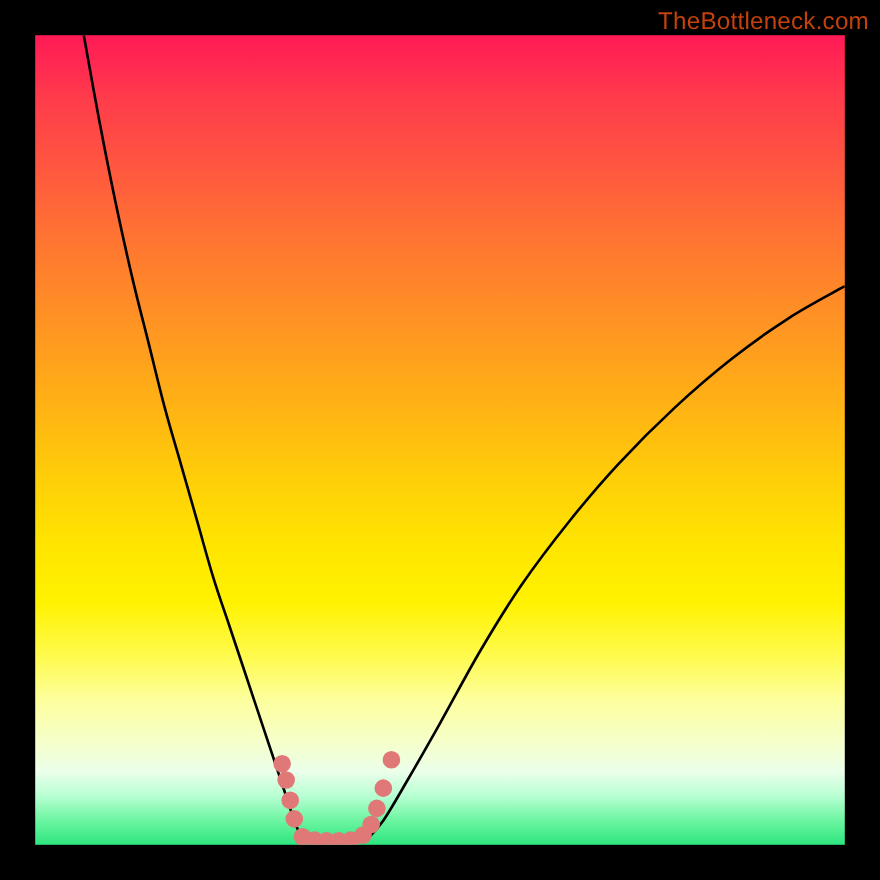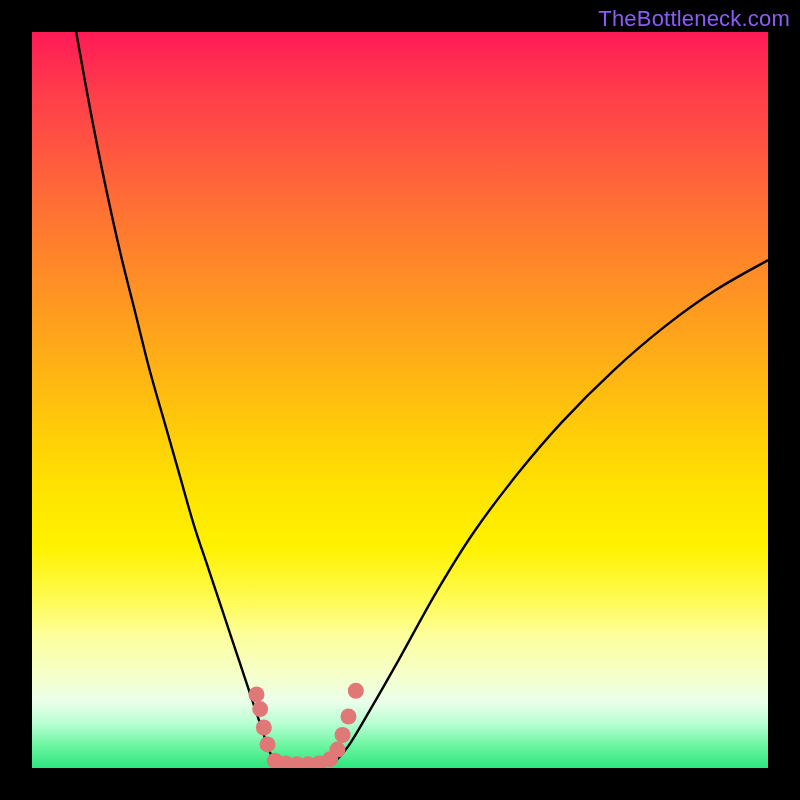--- a/index.html
+++ b/index.html
@@ -49,21 +49,21 @@
     position: absolute;
     top: 0;
     left: 0;
     width: 736px;
     height: 736px;
   }
   .watermark {
     position: absolute;
     top: 6px;
     right: 10px;
-    color: #8b5cf6;
+    color: #c2410c;
     font-size: 22px;
     font-weight: 500;
     letter-spacing: 0.2px;
     user-select: none;
   }
 </style>
 </head>
 <body>
 
 <div class="frame">

